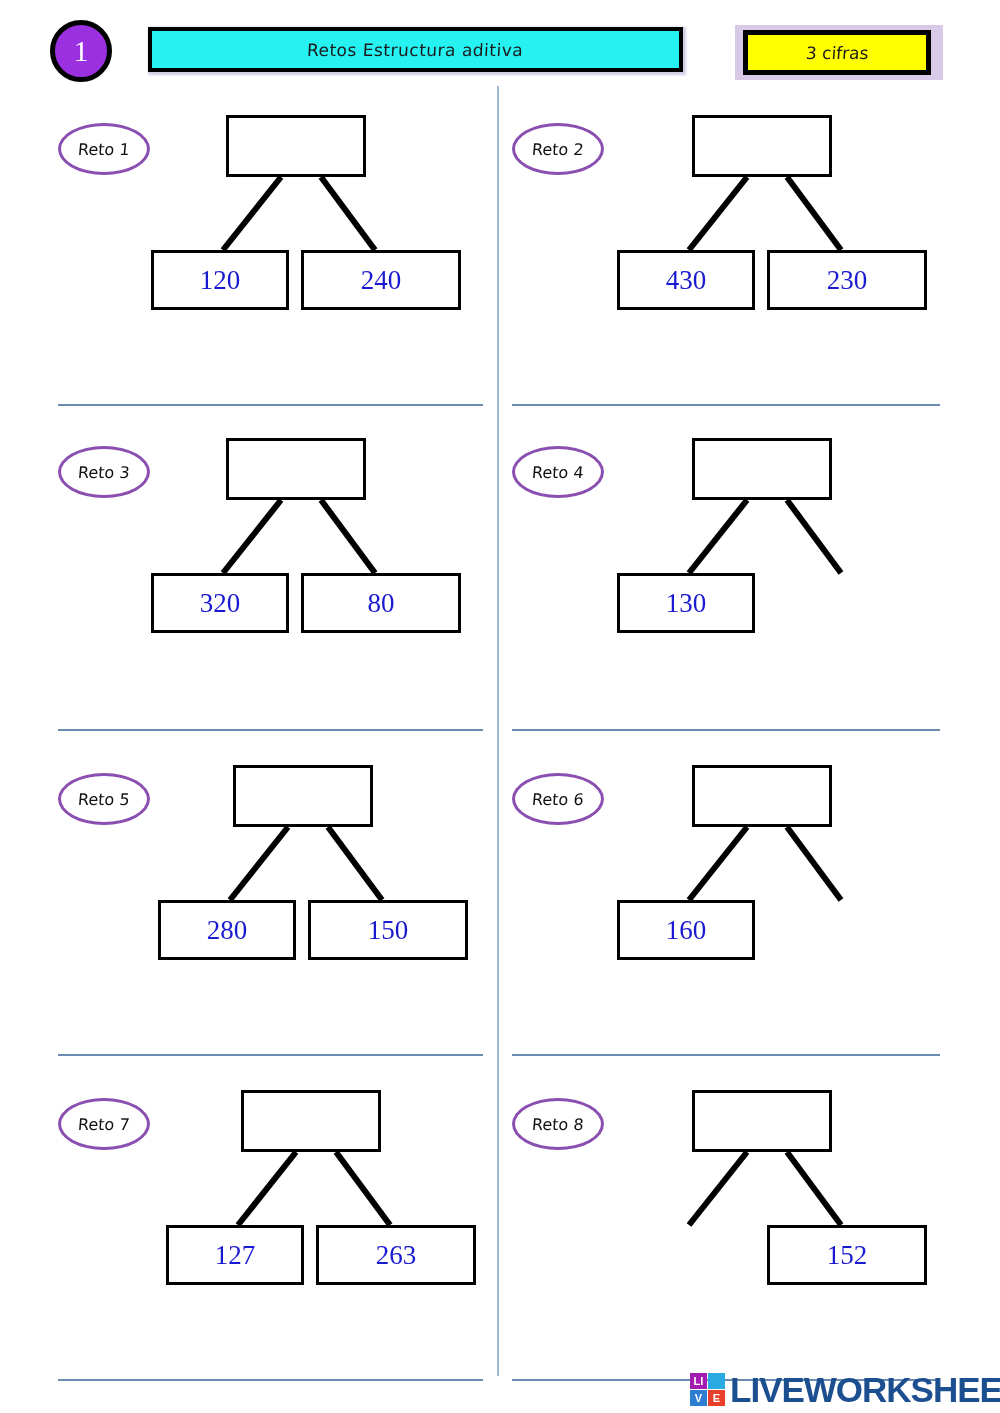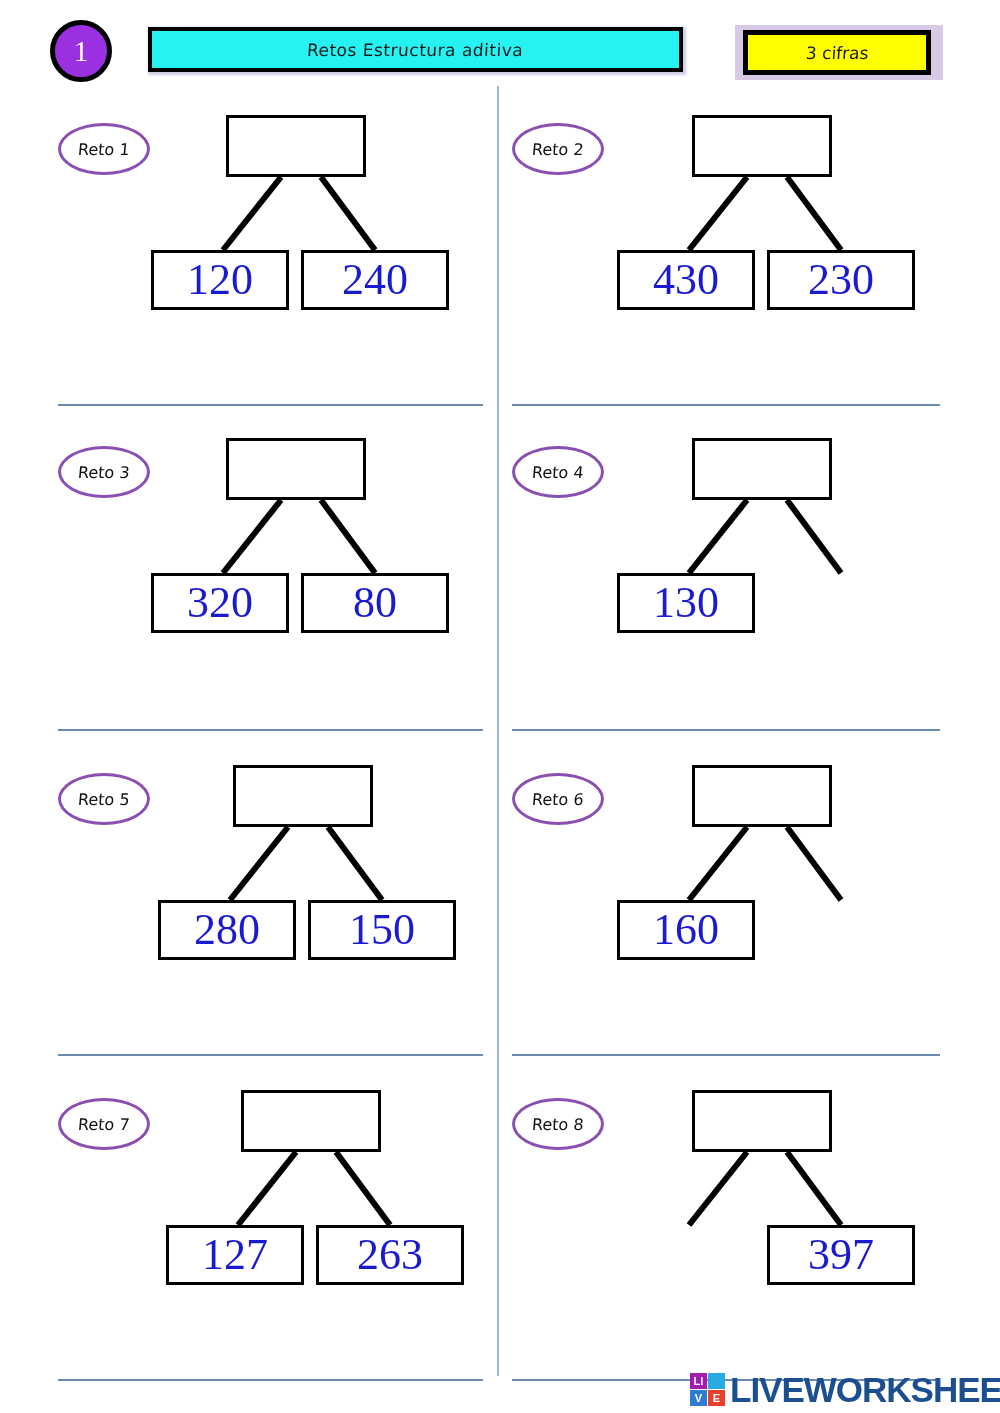--- a/index.html
+++ b/index.html
@@ -158,21 +158,21 @@
     position: absolute;
     border: 3px solid #000000;
     background: #ffffff;
     display: flex;
     align-items: center;
     justify-content: center;
   }
 
   .box .box-value {
     font-family: "Liberation Serif", serif;
-    font-size: 44px;
+    font-size: 27px;
     color: #1a1ad0;
     line-height: 1;
   }
 
   .box-top {
     left: 75px;
     top: 0px;
     width: 140px;
     height: 62px;
   }
@@ -180,21 +180,21 @@
   .box-left {
     left: 0px;
     top: 135px;
     width: 138px;
     height: 60px;
   }
 
   .box-right {
     left: 150px;
     top: 135px;
-    width: 148px;
+    width: 160px;
     height: 60px;
   }
 
   .connector-svg {
     position: absolute;
     left: 0;
     top: 0;
     width: 300px;
     height: 230px;
     overflow: visible;
@@ -418,21 +418,21 @@
   </div>
   <div class="bond" style="left:105px;">
     <svg class="connector-svg" viewBox="0 0 300 230">
       <line x1="130" y1="62" x2="72" y2="135" stroke="#000" stroke-width="6"></line>
       <line x1="170" y1="62" x2="224" y2="135" stroke="#000" stroke-width="6"></line>
     </svg>
     <div class="box box-top">
       <span class="box-value"></span>
     </div>
     <div class="box box-right">
-      <span class="box-value">397</span>
+      <span class="box-value">152</span>
     </div>
   </div>
 </div>
 
 <div class="footer-logo">
   <div class="logo-tiles">
     <span class="logo-tile t-l">LI</span>
     <span class="logo-tile t-i"></span>
     <span class="logo-tile t-v">V</span>
     <span class="logo-tile t-e">E</span>

